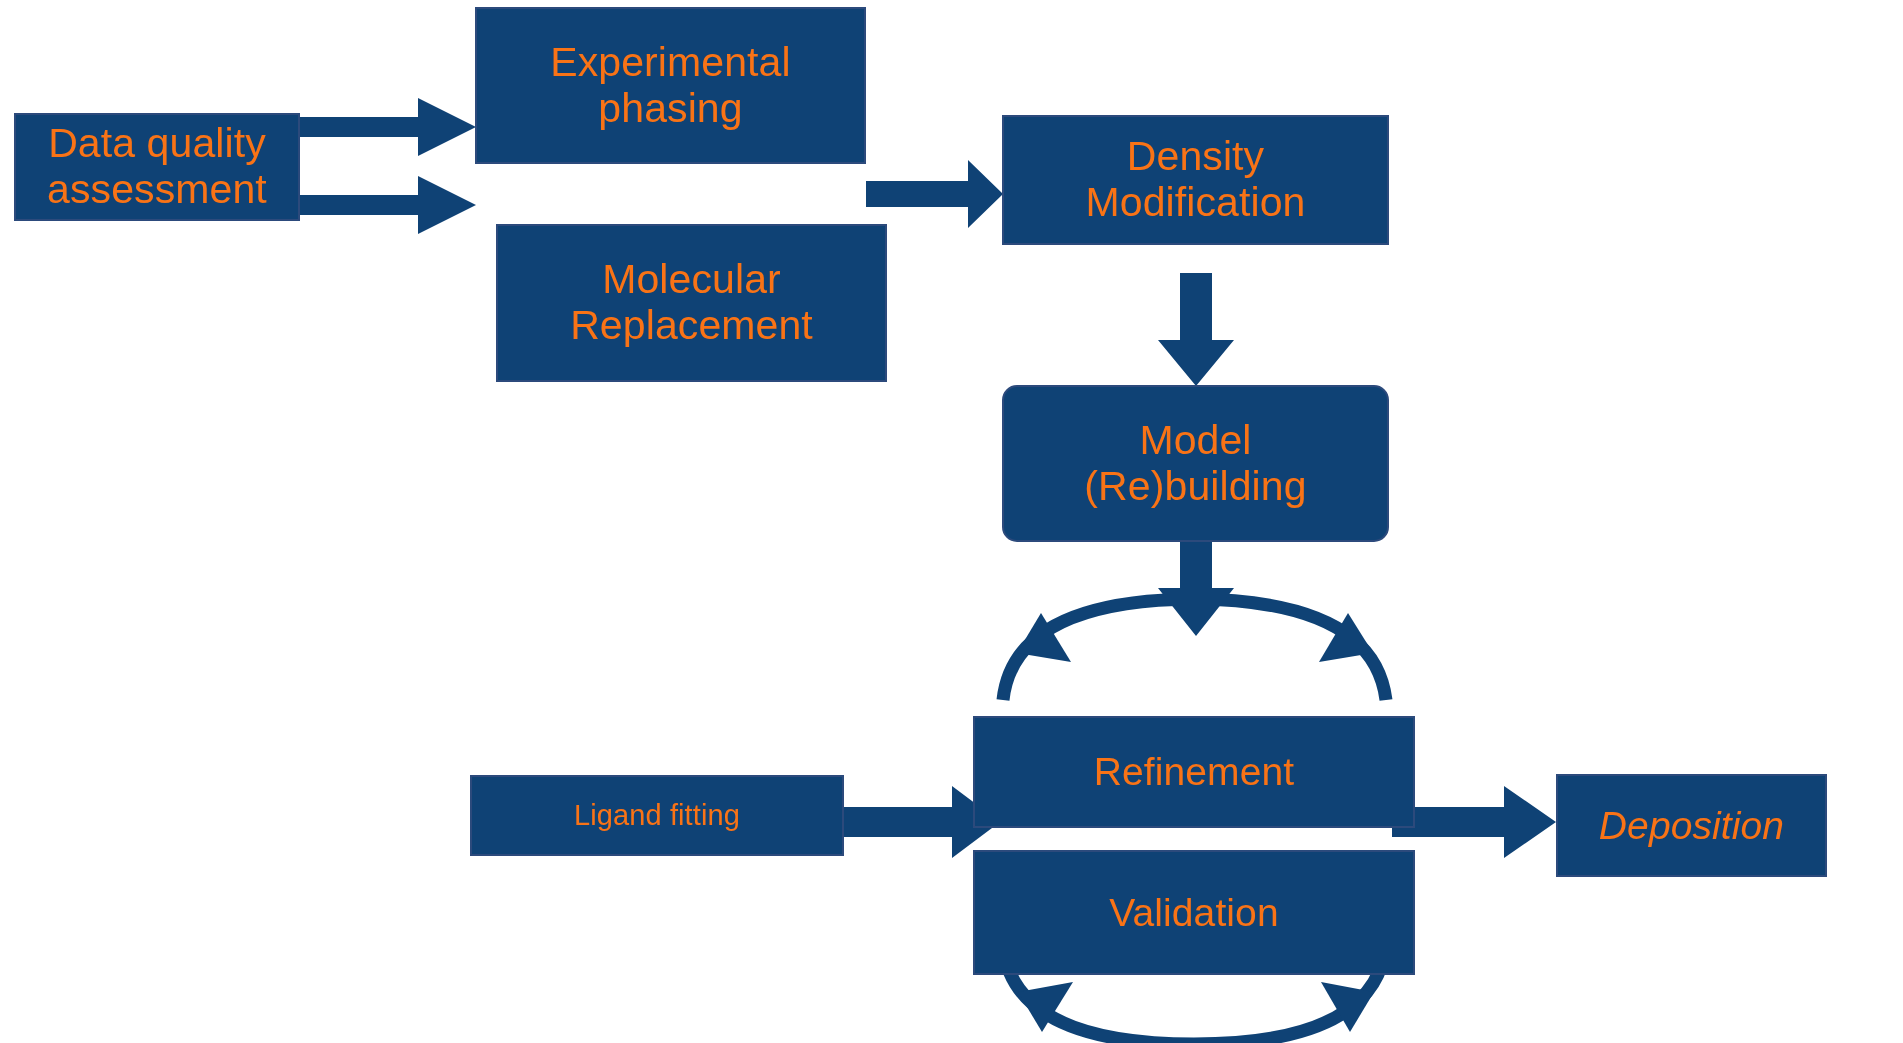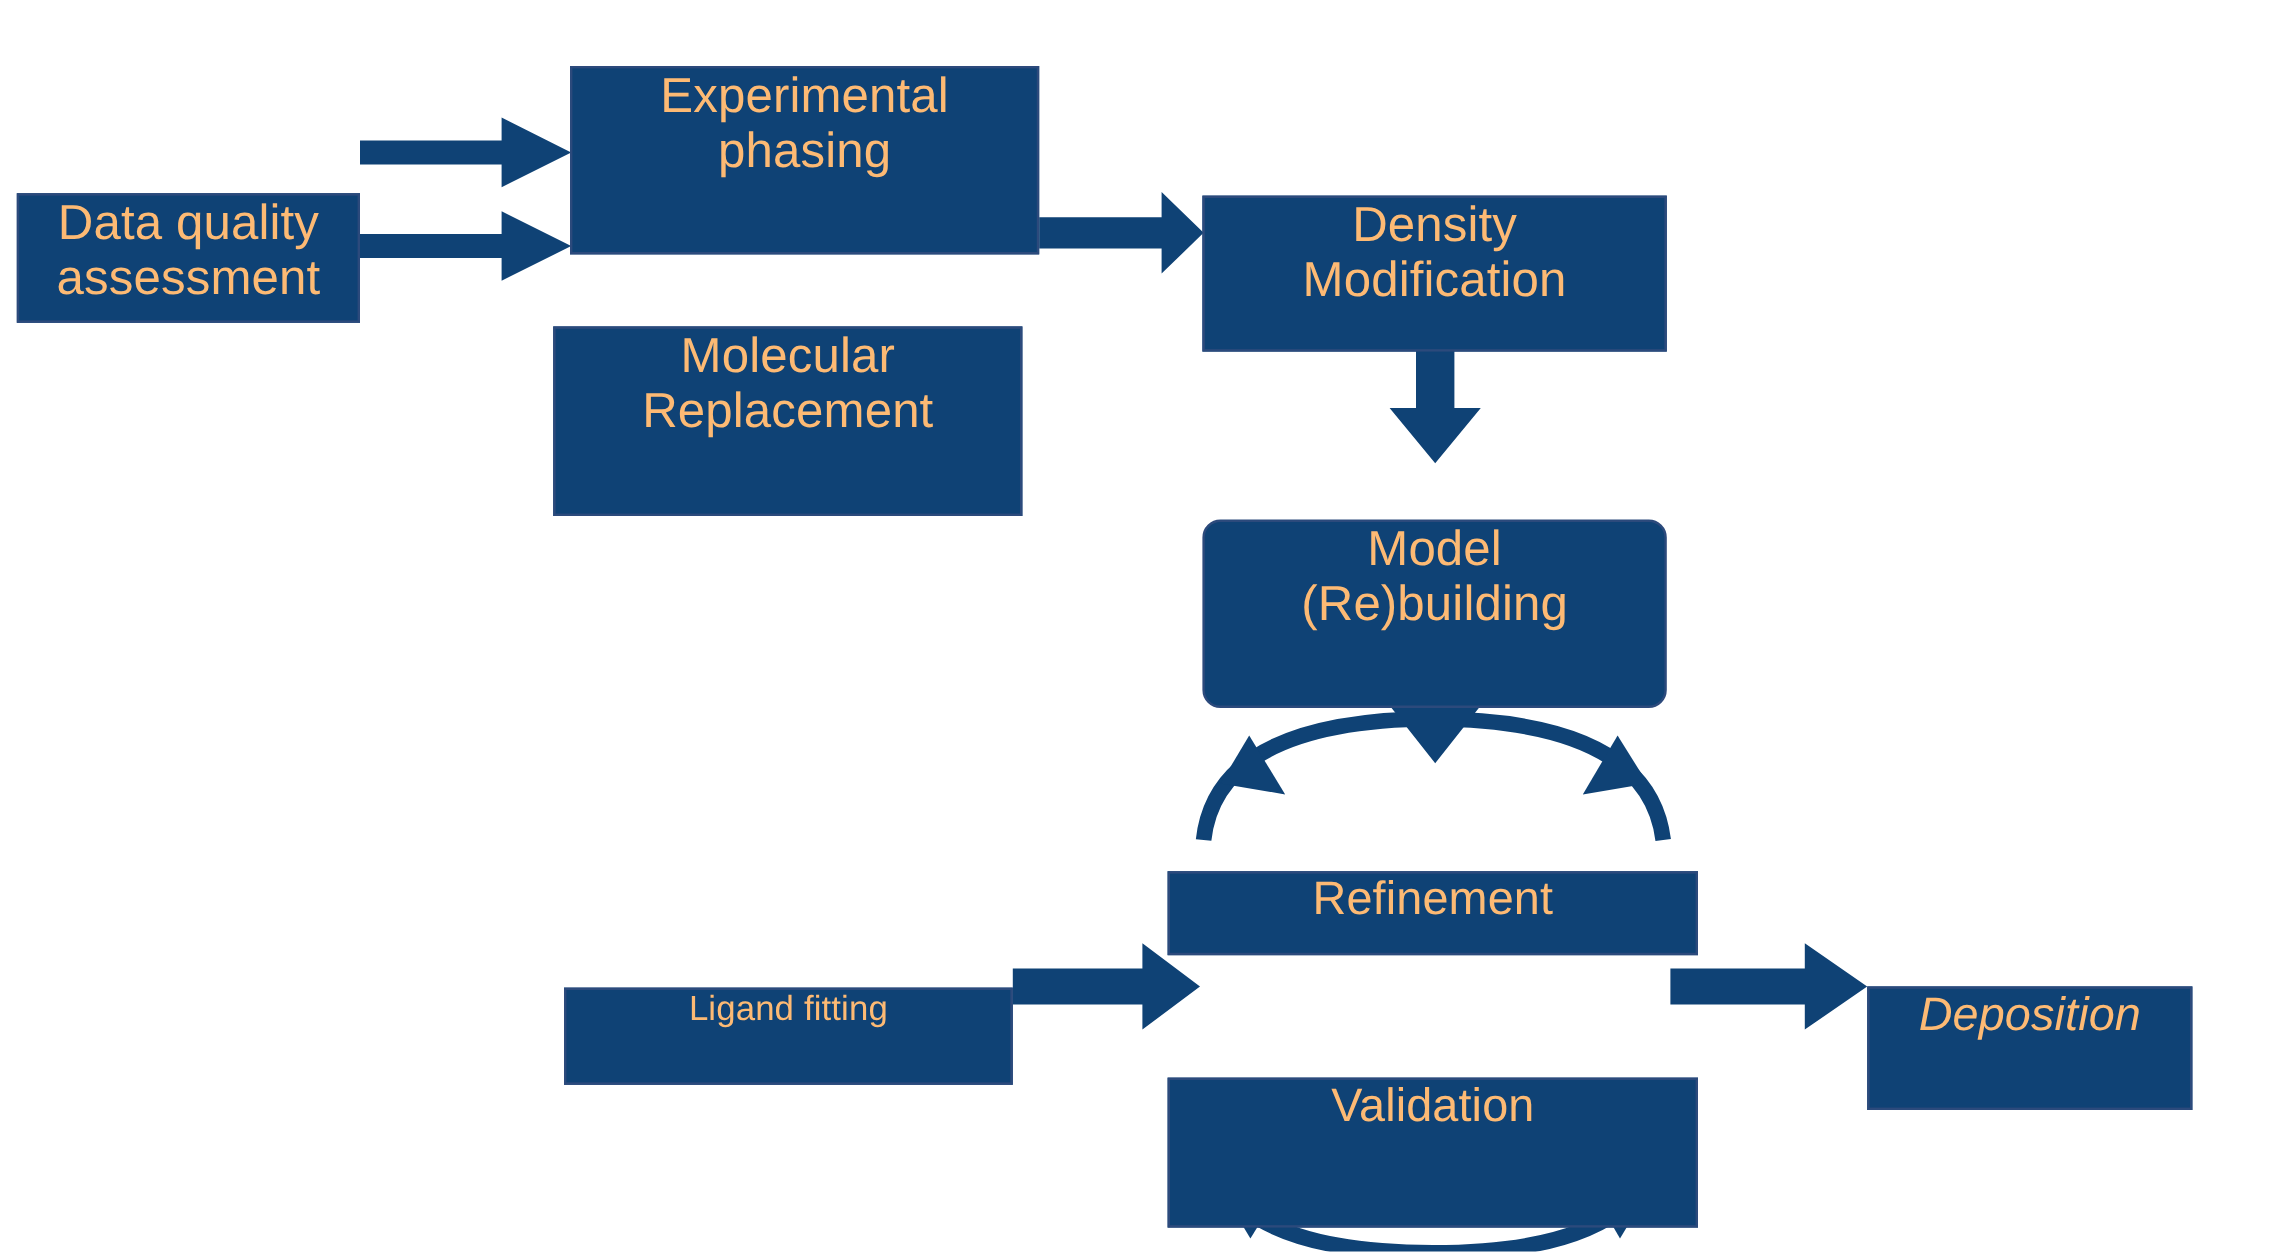--- a/index.html
+++ b/index.html
@@ -4,29 +4,29 @@
 <style>
   html,body{margin:0;padding:0;background:#ffffff;}
   body{width:1903px;height:1043px;overflow:hidden;font-family:"Liberation Sans",sans-serif;}
   #stage{position:relative;width:1903px;height:1043px;background:#fff;}
   svg#canvas{position:absolute;left:0;top:0;width:1903px;height:1043px;}
   .nodebox{
     position:absolute;
     background:#0F4275;
     border:2px solid #2C4A7C;
     box-sizing:border-box;
-    color:#fdba74;
+    color:#f97316;
     display:flex;
+    align-items:center;
     justify-content:center;
     text-align:center;
     line-height:1.12;
     font-weight:400;
     letter-spacing:.1px;
     white-space:pre-line;
-    margin-top:48px;
   }
   .lbl{display:block;}
 </style>
 </head>
 <body>
 
 <div id="stage">
 
   <svg id="canvas" viewBox="0 0 1903 1043" xmlns="http://www.w3.org/2000/svg">
     <defs>
@@ -82,36 +82,36 @@
   <div class="nodebox" style="left:14px;top:113px;width:286px;height:108px;font-size:41px;">
     <span class="lbl">Data quality
 assessment</span>
   </div>
 
   <div class="nodebox" style="left:475px;top:7px;width:391px;height:157px;font-size:41px;">
     <span class="lbl">Experimental
 phasing</span>
   </div>
 
-  <div class="nodebox" style="left:461px;top:224px;width:391px;height:158px;font-size:41px;">
+  <div class="nodebox" style="left:496px;top:224px;width:391px;height:158px;font-size:41px;">
     <span class="lbl">Molecular
 Replacement</span>
   </div>
 
   <div class="nodebox" style="left:1002px;top:115px;width:387px;height:130px;font-size:41px;">
     <span class="lbl">Density
 Modification</span>
   </div>
 
   <div class="nodebox" style="left:1002px;top:385px;width:387px;height:157px;font-size:41px;border-radius:15px;">
     <span class="lbl">Model
 (Re)building</span>
   </div>
 
-  <div class="nodebox" style="left:973px;top:678px;width:442px;height:70px;font-size:39px;">
+  <div class="nodebox" style="left:973px;top:716px;width:442px;height:112px;font-size:39px;">
     <span class="lbl">Refinement</span>
   </div>
 
   <div class="nodebox" style="left:973px;top:850px;width:442px;height:125px;font-size:39px;">
     <span class="lbl">Validation</span>
   </div>
 
   <div class="nodebox" style="left:470px;top:775px;width:374px;height:81px;font-size:29px;">
     <span class="lbl">Ligand fitting</span>
   </div>

